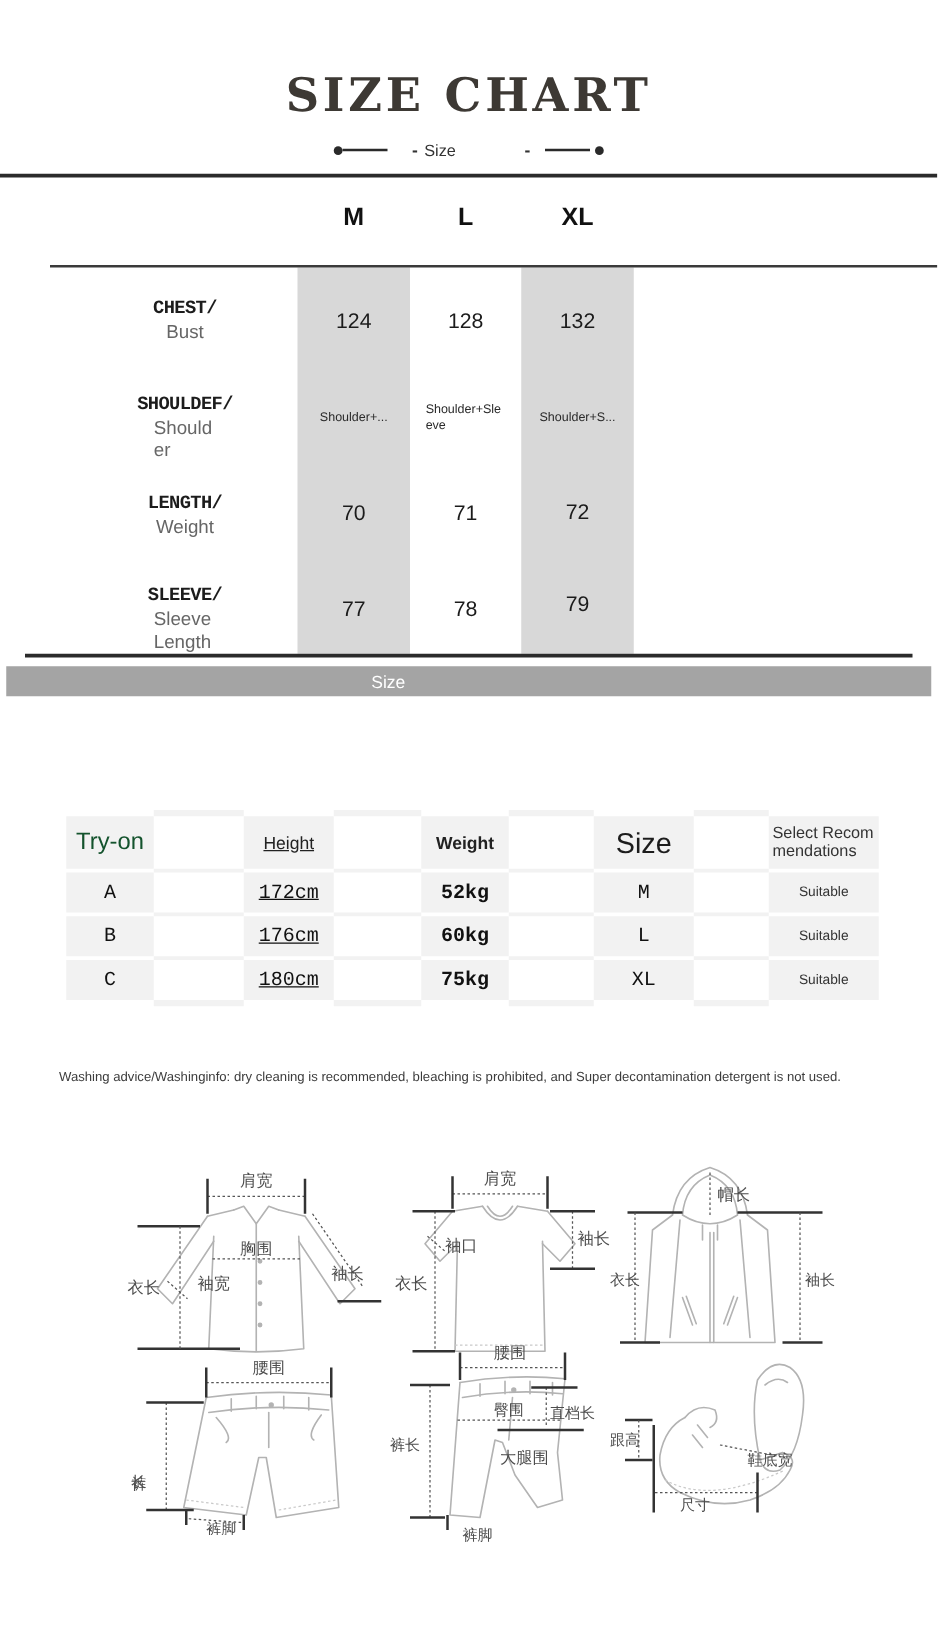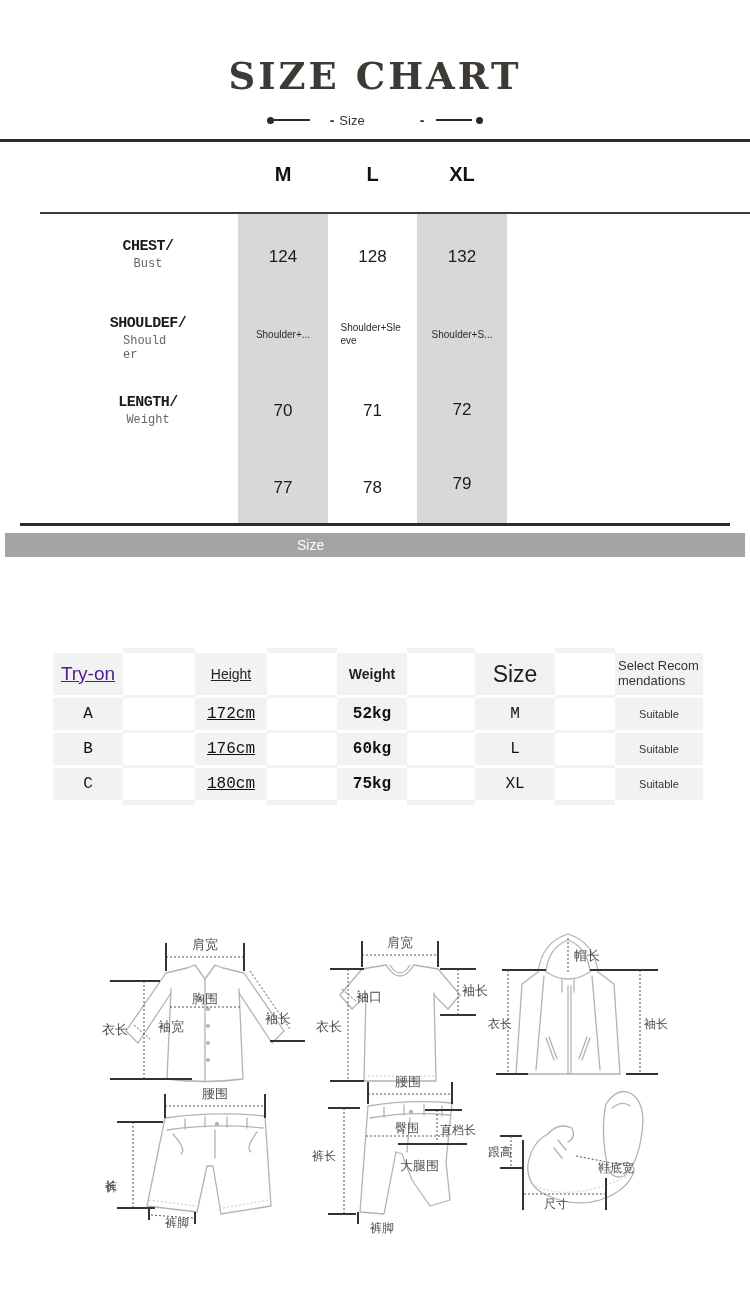--- a/index.html
+++ b/index.html
@@ -25,41 +25,41 @@
 
   
   .stripe { top:186px; width:90px; height:309px; background:var(--stripe,#d8d8d8); }
   .stripe.m { left:238px; } .stripe.xl { left:417px; }
   .colhead { top:135px; height:30px; text-align:center; font-size:20px; font-weight:700; color:#111; }
   .ch-m { left:238px; width:90px; } .ch-l { left:328px; width:89px; } .ch-xl { left:417px; width:90px; }
 
   .rlabel { left:88px; width:120px; text-align:center; }
   .rlabel .main { font-family:"Liberation Mono","DejaVu Sans Mono",monospace; font-weight:700;
                   font-size:15px; color:#1c1c1c; letter-spacing:-0.5px; }
-  .rlabel .sub { font-size:12px; color:#666; margin-top:2px;font-family:Liberation Mono, monospace; }
+  .rlabel .sub { font-size:15px; color:#666; margin-top:2px; }
   .rlabel .sub.wrap { width:50px; margin:2px auto 0; word-break:break-all; text-align:left; line-height:1.2; }
 
   .val { text-align:center; font-size:17px; color:#1b1b1b; }
   .v-m { left:238px; width:90px; } .v-l { left:328px; width:89px; } .v-xl { left:417px; width:90px; }
   .val.small { font-size:10px; color:#2a2a2a; }
   .val.small .wrapbox { width:64px; margin:0 auto; word-break:break-all; text-align:left; line-height:1.25; }
 
   .banner { top:505px; left:5px; right:5px; height:24px; background:var(--banner,#a4a4a4); }
   .banner span { position:absolute; left:292px; top:0; line-height:24px; font-size:14px; color:var(--bannertext,#fff); }
 
   
   .wheading { top:571px; left:0; width:710px; text-align:center; font-size:17px; color:#151515; }
   .wtable { top:620px; left:53px; width:650px; }
   .wrow { display:flex; }
   .wc { display:flex; align-items:center; justify-content:center; }
   .c0{width:70px;} .c1{width:72px;} .c2{width:72px;text-decoration:underline;} .c3{width:70px;} .c4{width:70px;font-weight:bold;}
   .c5{width:68px;} .c6{width:80px;} .c7{width:60px;} .c8{width:88px;}
   .g { background:var(--wearcell,#f2f2f2); }
   .r-strip { height:5px; } .r-gap { height:3px; } .r-head { height:42px; } .r-body { height:32px; }
-  .h-tryon { font-size:19px; color:#4c1d95;text-decoration:underline; }
+  .h-tryon { font-size:19px; color:#14532d; }
   .h-mid { font-size:14px; color:#222; }
   .h-size { font-size:23px; color:#1d1d1d; }
   .h-sel { font-size:13px; color:#333; line-height:1.15; word-break:break-all; text-align:left; padding-left:3px; }
   .mono { font-family:"Liberation Mono","DejaVu Sans Mono",monospace; font-size:16px; color:#111; }
   .suit { font-size:11px; color:#333; }
 
   
   .washing { top:828px; left:0; width:720px; text-align:center; font-size:10.5px; color:#3c3c3c; }
 
   
@@ -121,20 +121,24 @@
   <div class="abs val small v-xl" style="top:301px">Shoulder+S...</div>
 
   <div class="abs rlabel" style="top:366px">
     <div class="main">LENGTH/</div>
     <div class="sub">Weight</div>
   </div>
   <div class="abs val v-m" style="top:373px">70</div>
   <div class="abs val v-l" style="top:373px">71</div>
   <div class="abs val v-xl" style="top:372px">72</div>
 
+  <div class="abs rlabel" style="top:440px">
+    <div class="main">SLEEVE/</div>
+    <div class="sub wrap">Sleeve Length</div>
+  </div>
   <div class="abs val v-m" style="top:450px">77</div>
   <div class="abs val v-l" style="top:450px">78</div>
   <div class="abs val v-xl" style="top:446px">79</div>
 
   <div class="abs rule3"></div>
 
   <div class="abs banner">
     <span>Size</span>
   </div>
 
@@ -234,20 +238,21 @@
         <div class="wc c2"></div>
         <div class="wc c3 g"></div>
         <div class="wc c4"></div>
         <div class="wc c5 g"></div>
         <div class="wc c6"></div>
         <div class="wc c7 g"></div>
         <div class="wc c8"></div>
     </div>
   </div>
 
+  <div class="abs washing">Washing advice/Washinginfo: dry cleaning is recommended, bleaching is prohibited, and Super decontamination detergent is not used.</div>
 
   <svg class="abs" style="left:100px; top:903px" width="215" height="160" viewBox="0 0 215 160">
     <g class="garment">
       <path d="M95,34 L105,48 L115,34 M87,37 L95,34 M115,34 L123,37"></path>
       <path d="M66,42 L87,37 M123,37 L144,42"></path>
       <path d="M66,42 L26,100 L38,112 L71,62"></path>
       <path d="M144,42 L184,100 L172,112 L139,62"></path>
       <path d="M71,58 L67,148 M139,58 L143,148 M67,148 Q105,153 143,148"></path>
       <path d="M105,48 L105,150"></path>
       <circle cx="108" cy="78" r="1.3" fill="#b3b3b3"></circle>

